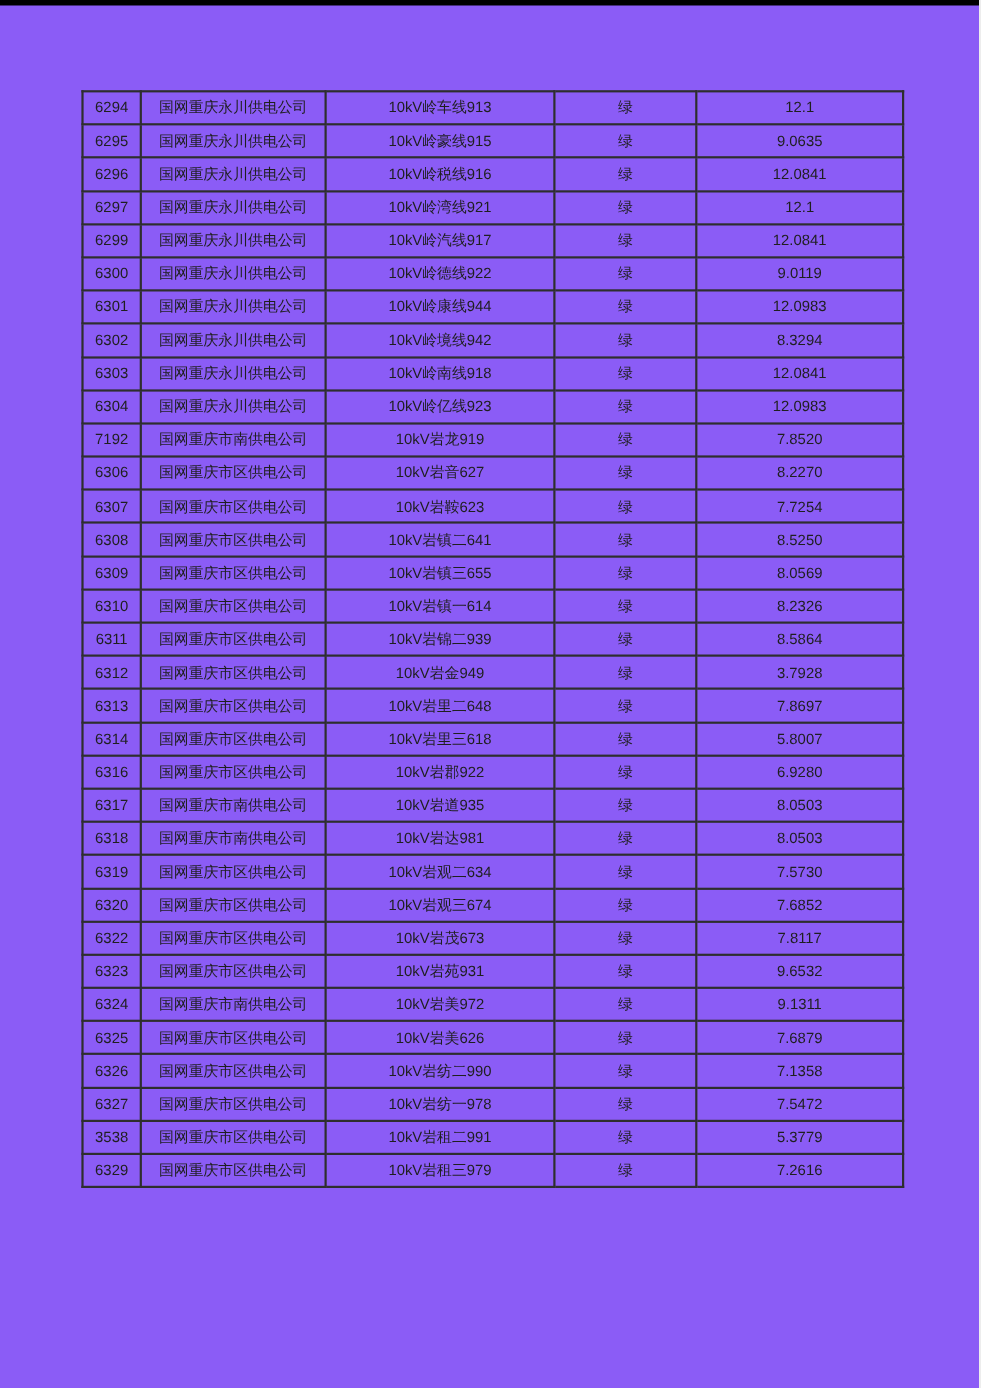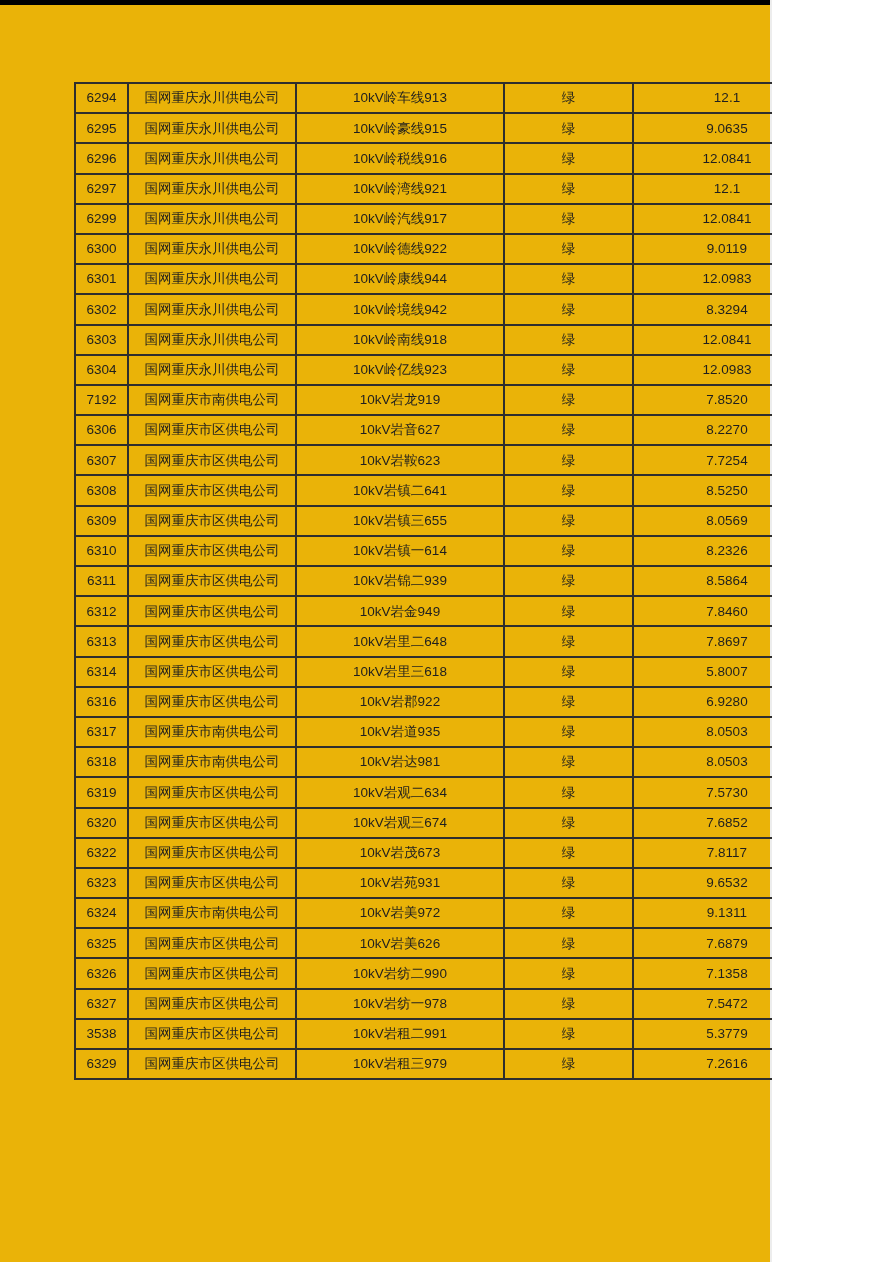--- a/index.html
+++ b/index.html
@@ -2,23 +2,23 @@
 <html><head>
 <meta charset="utf-8">
 <style>
   html, body {
     margin: 0;
     padding: 0;
     background: #ffffff;
   }
   .page {
     position: relative;
-    width: 772px;
+    width: 892px;
     height: 1262px;
-    background: #eab308;
+    background: #8b5cf6;
     overflow: hidden;
     font-family: "Liberation Sans", "DejaVu Sans", sans-serif;
     color: #1f1f1f;
   }
   .top-bar {
     position: absolute;
     top: 0;
     left: 0;
     width: 100%;
     height: 5px;
@@ -189,21 +189,21 @@
           <td>国网重庆市区供电公司</td>
           <td>10kV岩锦二939</td>
           <td>绿</td>
           <td>8.5864</td>
         </tr>
         <tr>
           <td>6312</td>
           <td>国网重庆市区供电公司</td>
           <td>10kV岩金949</td>
           <td>绿</td>
-          <td>7.8460</td>
+          <td>3.7928</td>
         </tr>
         <tr>
           <td>6313</td>
           <td>国网重庆市区供电公司</td>
           <td>10kV岩里二648</td>
           <td>绿</td>
           <td>7.8697</td>
         </tr>
         <tr>
           <td>6314</td>

